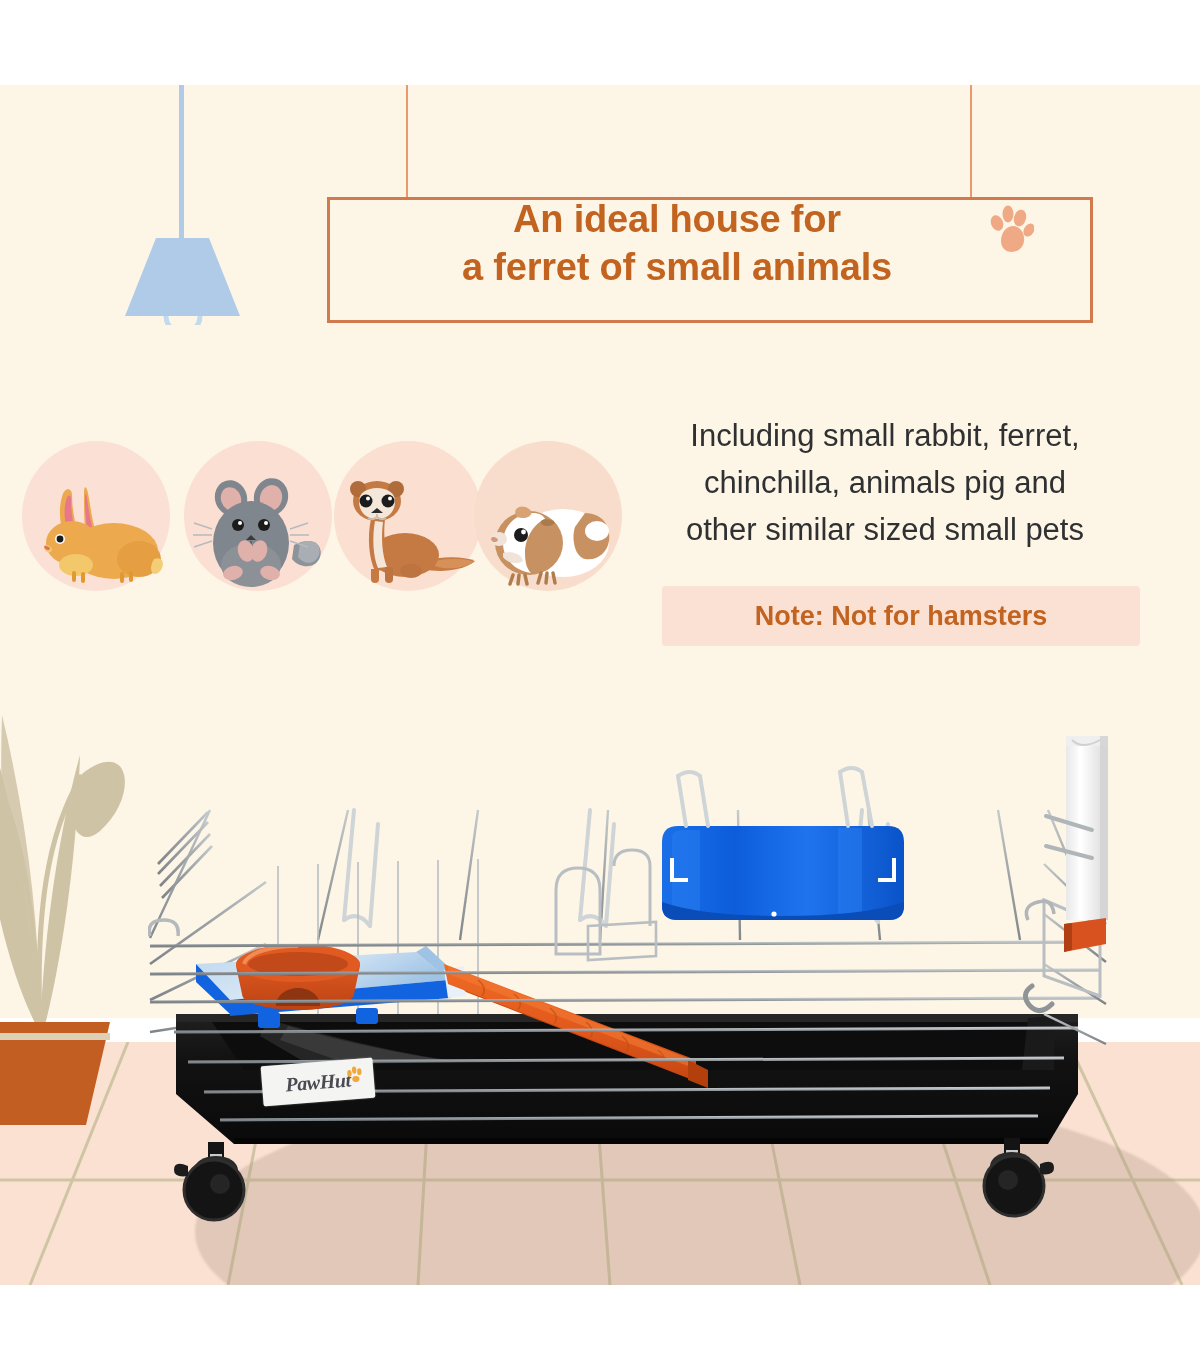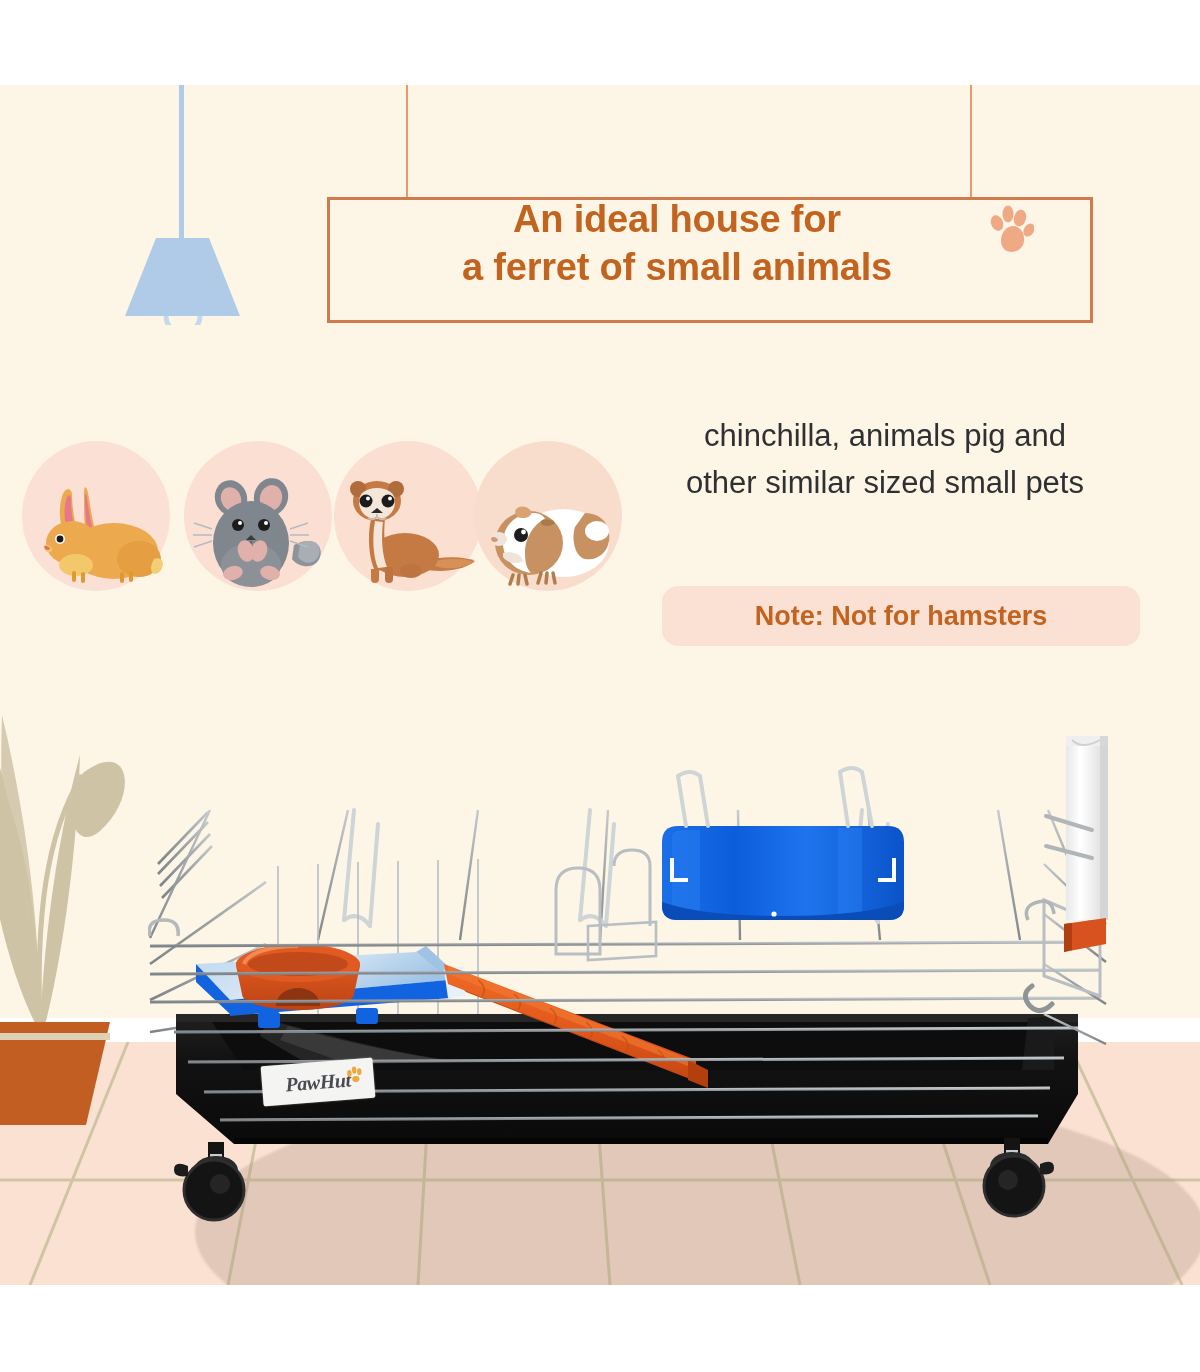--- a/index.html
+++ b/index.html
@@ -68,21 +68,21 @@
   .animal-chip svg { display:block; }
 
   
   .bodycopy {
     position:absolute; left:600px; top:412px; width:570px;
     text-align:center; color:#2f3032;
     font-size:31px; line-height:1.52; font-weight:300;
   }
   .note-badge {
     position:absolute; left:662px; top:586px; width:478px; height:60px;
-    background:#fbe0d4; border-radius:16px;
+    background:#fbe0d4; border-radius:4px;
     display:flex; align-items:center; justify-content:center;
     color:#c2631f; font-size:27px; font-weight:bold;
   }
 
   
   .lamp { position:absolute; left:78px; top:85px; width:210px; height:240px; }
 
   
   .plant { position:absolute; left:-60px; top:585px; width:240px; height:540px; }
 
@@ -225,20 +225,21 @@
         <path d="M26 74 C34 72 44 74 46 82 C40 86 30 84 26 78 Z" fill="#f0e4da"></path>
         <path d="M36 96 l-3 9 M42 96 l-1 9 M48 96 l2 9" stroke="#b07e4e" stroke-width="3.5" stroke-linecap="round"></path>
         <path d="M64 94 l-3 10 M70 94 l-1 10 M76 94 l2 10" stroke="#b07e4e" stroke-width="3.5" stroke-linecap="round"></path>
         <ellipse cx="120" cy="52" rx="12" ry="10" fill="#ffffff"></ellipse>
       </svg>
     </div>
 
   </div>
 
   <div class="bodycopy">
+    <div>Including small rabbit, ferret,</div>
     <div>chinchilla, animals pig and</div>
     <div>other similar sized small pets</div>
   </div>
   <div class="note-badge">
     <span>Note: Not for hamsters</span>
   </div>
 
   <div class="baseboard"></div>
   <div class="floor">
     <svg width="1200" height="243" viewBox="0 0 1200 243">

